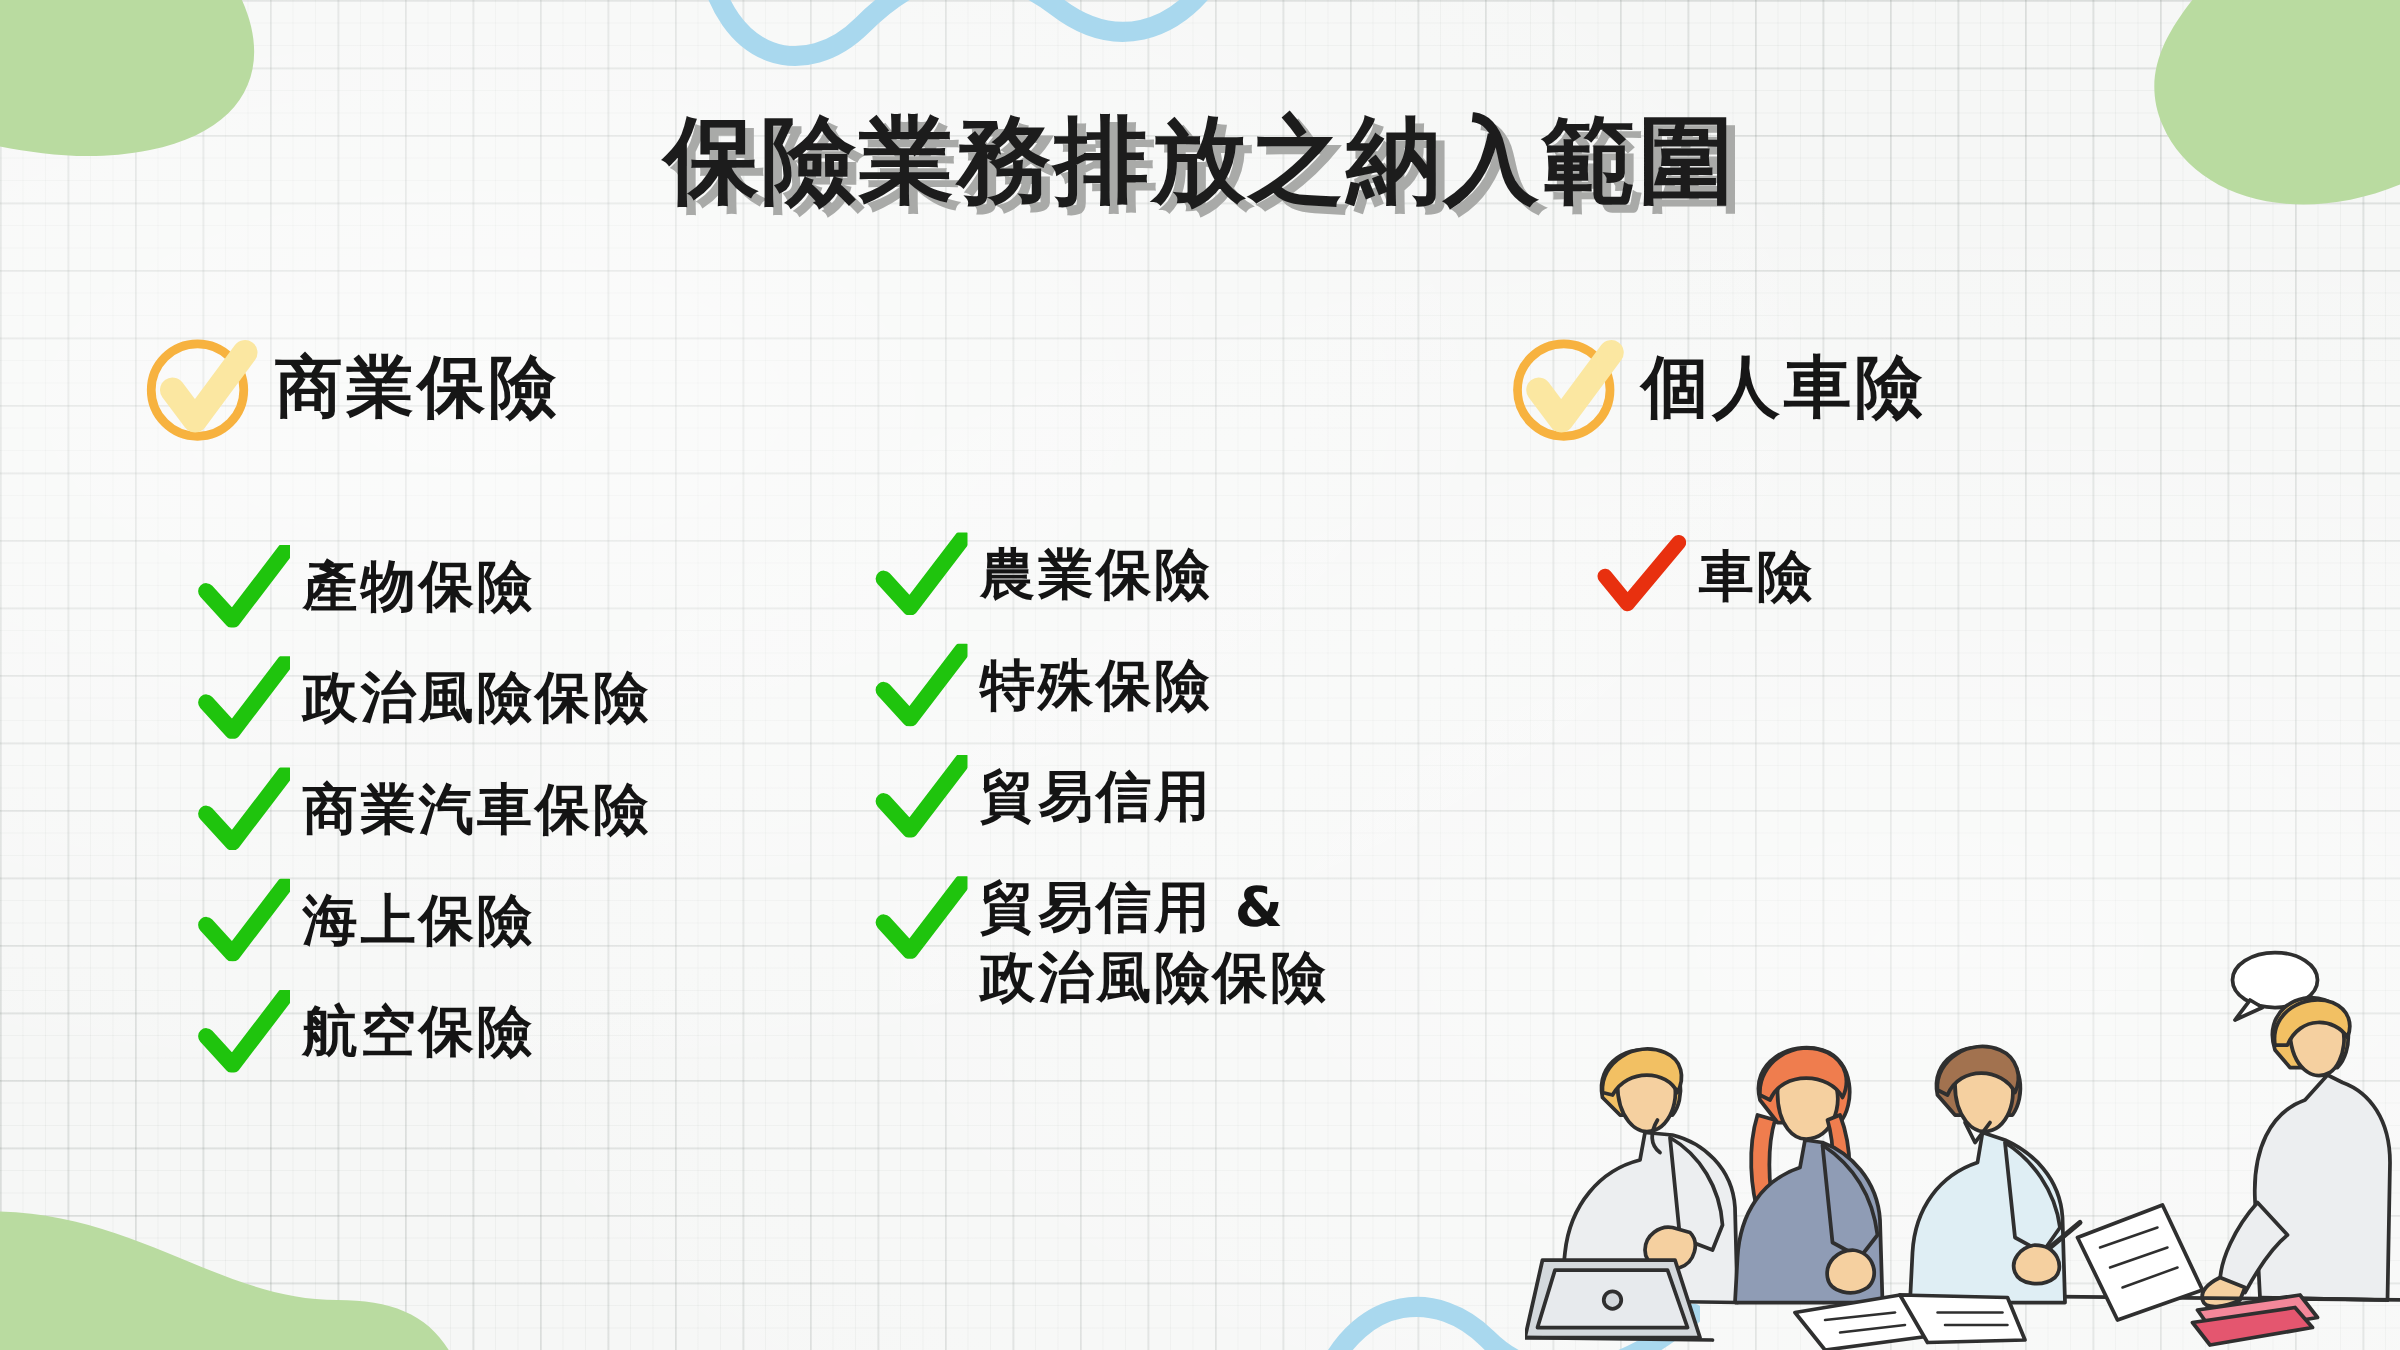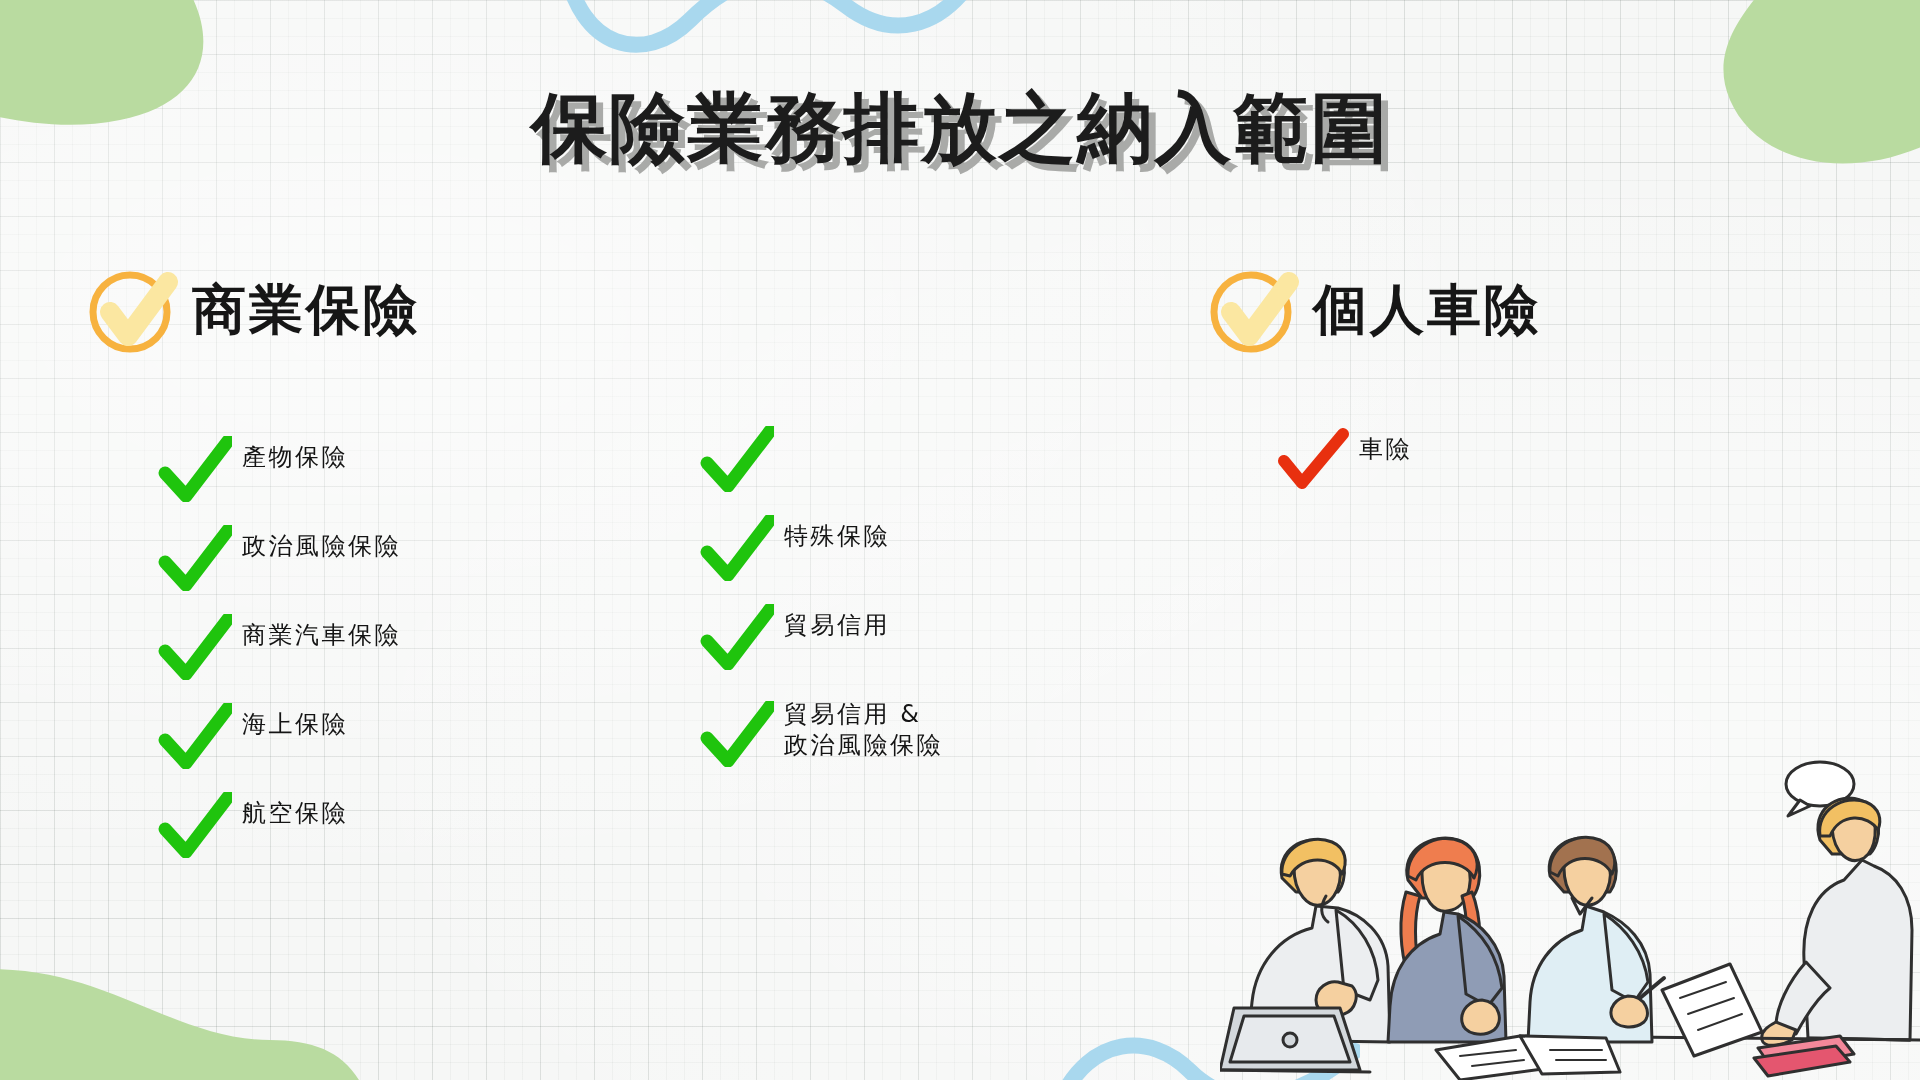--- a/index.html
+++ b/index.html
@@ -55,28 +55,28 @@
   }
 
   
   .section-head { position:absolute; display:flex; align-items:center; }
   .head-badge { width:96px; height:96px; flex:0 0 96px; margin-right:12px; position:relative; }
   .head-label {
     font-size:54px; font-weight:900; color:#161616; letter-spacing:3px;
     font-family:"DejaVu Sans","Liberation Sans",sans-serif; white-space:nowrap;
   }
 
-  #head-commercial { top:262px; left:84px; }
+  #head-commercial { top:262px; left:112px; }
   #head-personal   { top:262px; left:1205px;justify-content:center; }
 
   .list { position:absolute; }
   .list-item { display:flex; align-items:flex-start; }
   .tick { width:74px; flex:0 0 74px; height:66px; position:relative; margin-right:10px; }
   .item-label {
-    font-size:24px; font-weight:400; color:#141414; letter-spacing:2.5px;
+    font-size:44px; font-weight:700; color:#141414; letter-spacing:2.5px;
     line-height:1.28; white-space:pre-line;
     font-family:"DejaVu Sans","Liberation Sans",sans-serif;
     padding-top:6px;
   }
 
   #list-col1 { top:436px; left:158px; }
   #list-col1 .list-item { margin-bottom:23px; }
   #list-col2 { top:426px; left:700px; }
   #list-col2 .list-item { margin-bottom:23px; }
   #list-col3 { top:428px; left:1275px; }
@@ -173,20 +173,21 @@
     </div>
   </div>
 
   <div class="list" id="list-col2">
     <div class="list-item">
       <span class="tick">
         <svg viewBox="0 0 74 66" width="74" height="66">
             <path d="M7,37 L28,60 L70,5" fill="none" stroke="#1fc40d" stroke-width="13" stroke-linecap="round" stroke-linejoin="round"></path>
           </svg>
       </span>
+      <span class="item-label">農業保險</span>
     </div>
     <div class="list-item">
       <span class="tick">
         <svg viewBox="0 0 74 66" width="74" height="66">
             <path d="M7,37 L28,60 L70,5" fill="none" stroke="#1fc40d" stroke-width="13" stroke-linecap="round" stroke-linejoin="round"></path>
           </svg>
       </span>
       <span class="item-label">特殊保險</span>
     </div>
     <div class="list-item">

